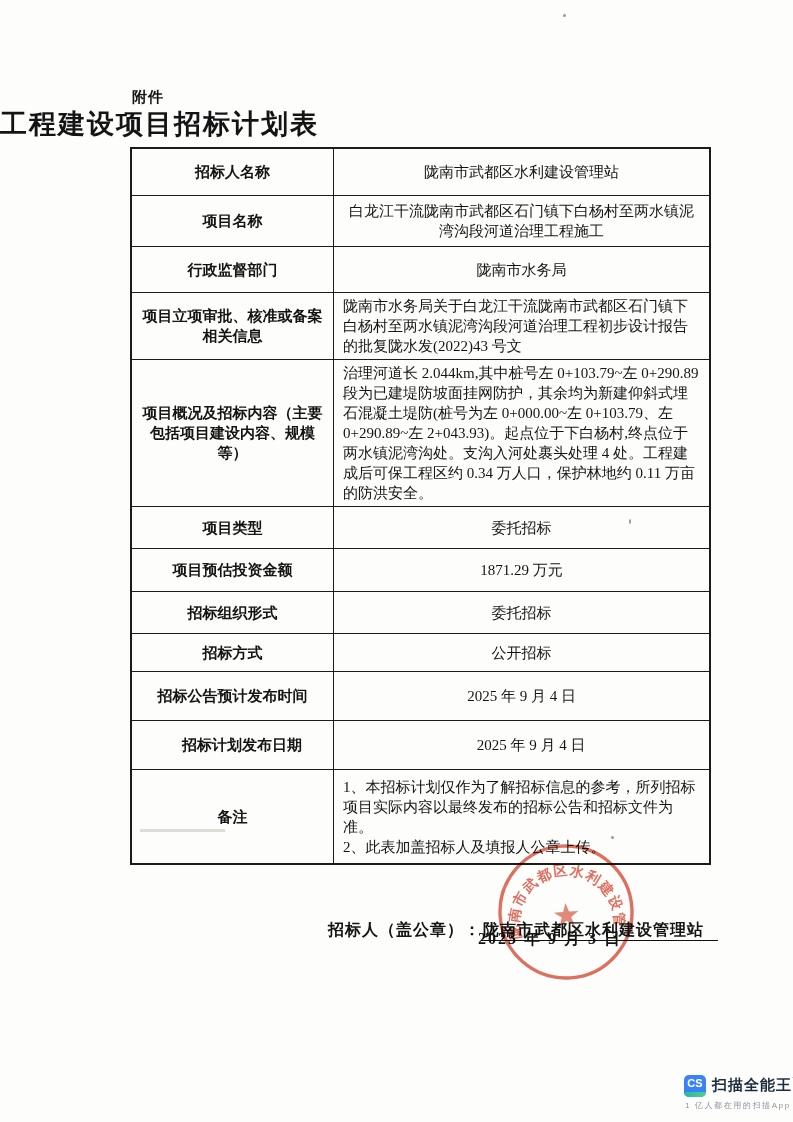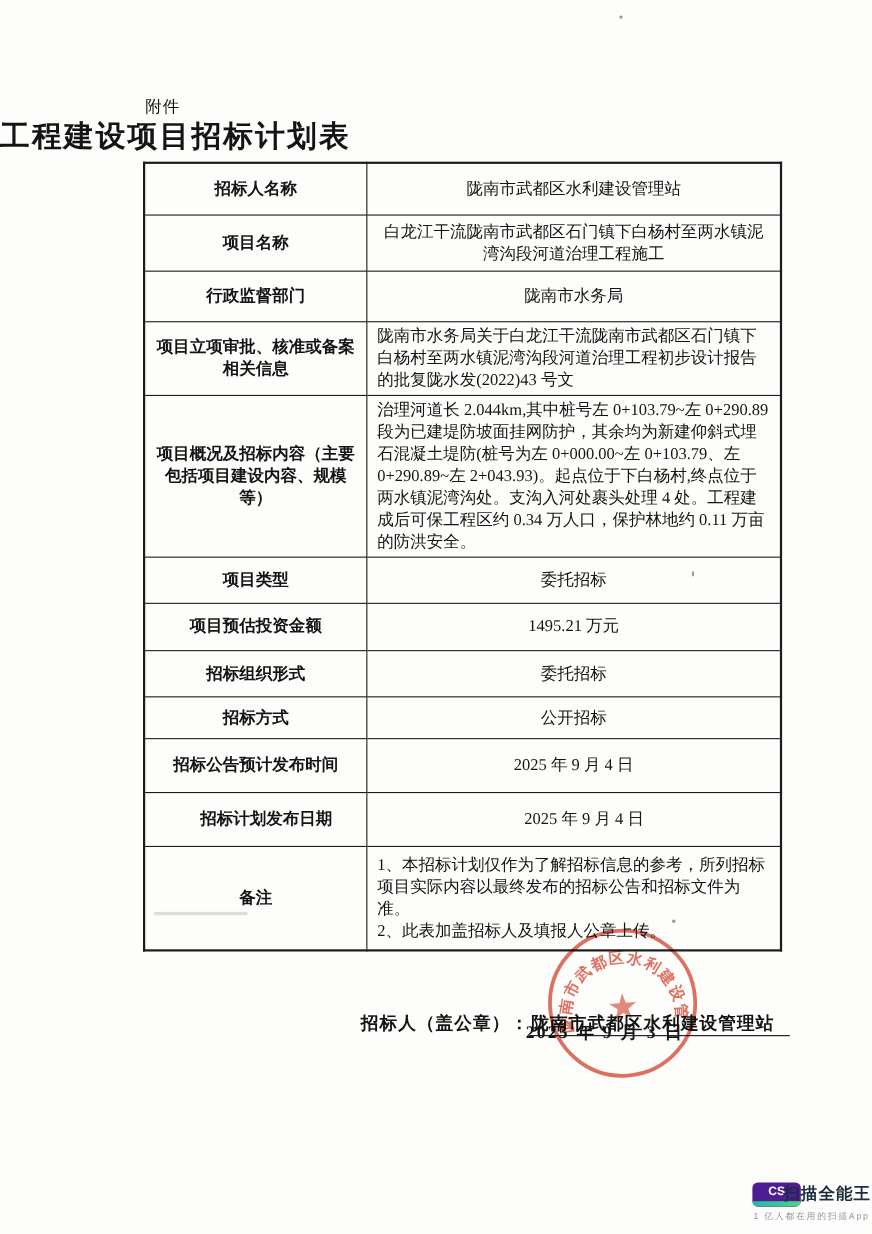--- a/index.html
+++ b/index.html
@@ -7,21 +7,21 @@
     position:relative;
     width:793px;height:1122px;
     margin:0 auto;
     background:#fdfdfb;
     font-family:"Liberation Serif","DejaVu Serif",serif;
     color:#141414;
     overflow:hidden;
   }
   .attachment{
     position:absolute;left:132px;top:88px;
-    font-size:15px;font-weight:400;letter-spacing:1px;
+    font-size:15px;font-weight:700;letter-spacing:1px;
   }
   .doc-title{
     position:absolute;left:0;top:106px;width:793px;
     text-align:left;font-size:27px;font-weight:700;letter-spacing:2px;
   }
   table.plan{
     position:absolute;left:130px;top:147px;width:540px;
     border-collapse:collapse;table-layout:fixed;
     border:2px solid #1b1b1b;
   }
@@ -64,22 +64,22 @@
     width:144px;height:144px;
     mix-blend-mode:multiply;
     opacity:.88;
     transform:rotate(-4deg);
   }
   .watermark{
     position:absolute;left:684px;top:1073px;width:100px;
     font-family:"Liberation Sans","DejaVu Sans",sans-serif;
   }
   .cs-icon{
-    position:absolute;left:0;top:2px;width:44px;height:22px;
-    border-radius:5px;background:#4c1d95;overflow:hidden;
+    position:absolute;left:0;top:2px;width:22px;height:22px;
+    border-radius:5px;background:#3b82f6;overflow:hidden;
   }
   .cs-icon .cs{
     display:block;color:#fff;font-weight:700;font-size:11px;
     text-align:center;line-height:17px;letter-spacing:0;
   }
   .cs-icon .bar{
     position:absolute;left:0;bottom:0;width:100%;height:5px;
     background:linear-gradient(90deg,#24b8a8,#4fd08b);
   }
   .app-name{
@@ -130,21 +130,21 @@
       <tr class="r5">
         <td class="lbl">项目概况及招标内容（主要包括项目建设内容、规模等）</td>
         <td class="val left">治理河道长 2.044km,其中桩号左 0+103.79~左 0+290.89 段为已建堤防坡面挂网防护，其余均为新建仰斜式埋石混凝土堤防(桩号为左 0+000.00~左 0+103.79、左 0+290.89~左 2+043.93)。起点位于下白杨村,终点位于两水镇泥湾沟处。支沟入河处裹头处理 4 处。工程建成后可保工程区约 0.34 万人口，保护林地约 0.11 万亩的防洪安全。</td>
       </tr>
       <tr class="r6">
         <td class="lbl">项目类型</td>
         <td class="val">委托招标</td>
       </tr>
       <tr class="r7">
         <td class="lbl">项目预估投资金额</td>
-        <td class="val">1495.21 万元</td>
+        <td class="val">1871.29 万元</td>
       </tr>
       <tr class="r8">
         <td class="lbl">招标组织形式</td>
         <td class="val">委托招标</td>
       </tr>
       <tr class="r9">
         <td class="lbl">招标方式</td>
         <td class="val">公开招标</td>
       </tr>
       <tr class="r10">

